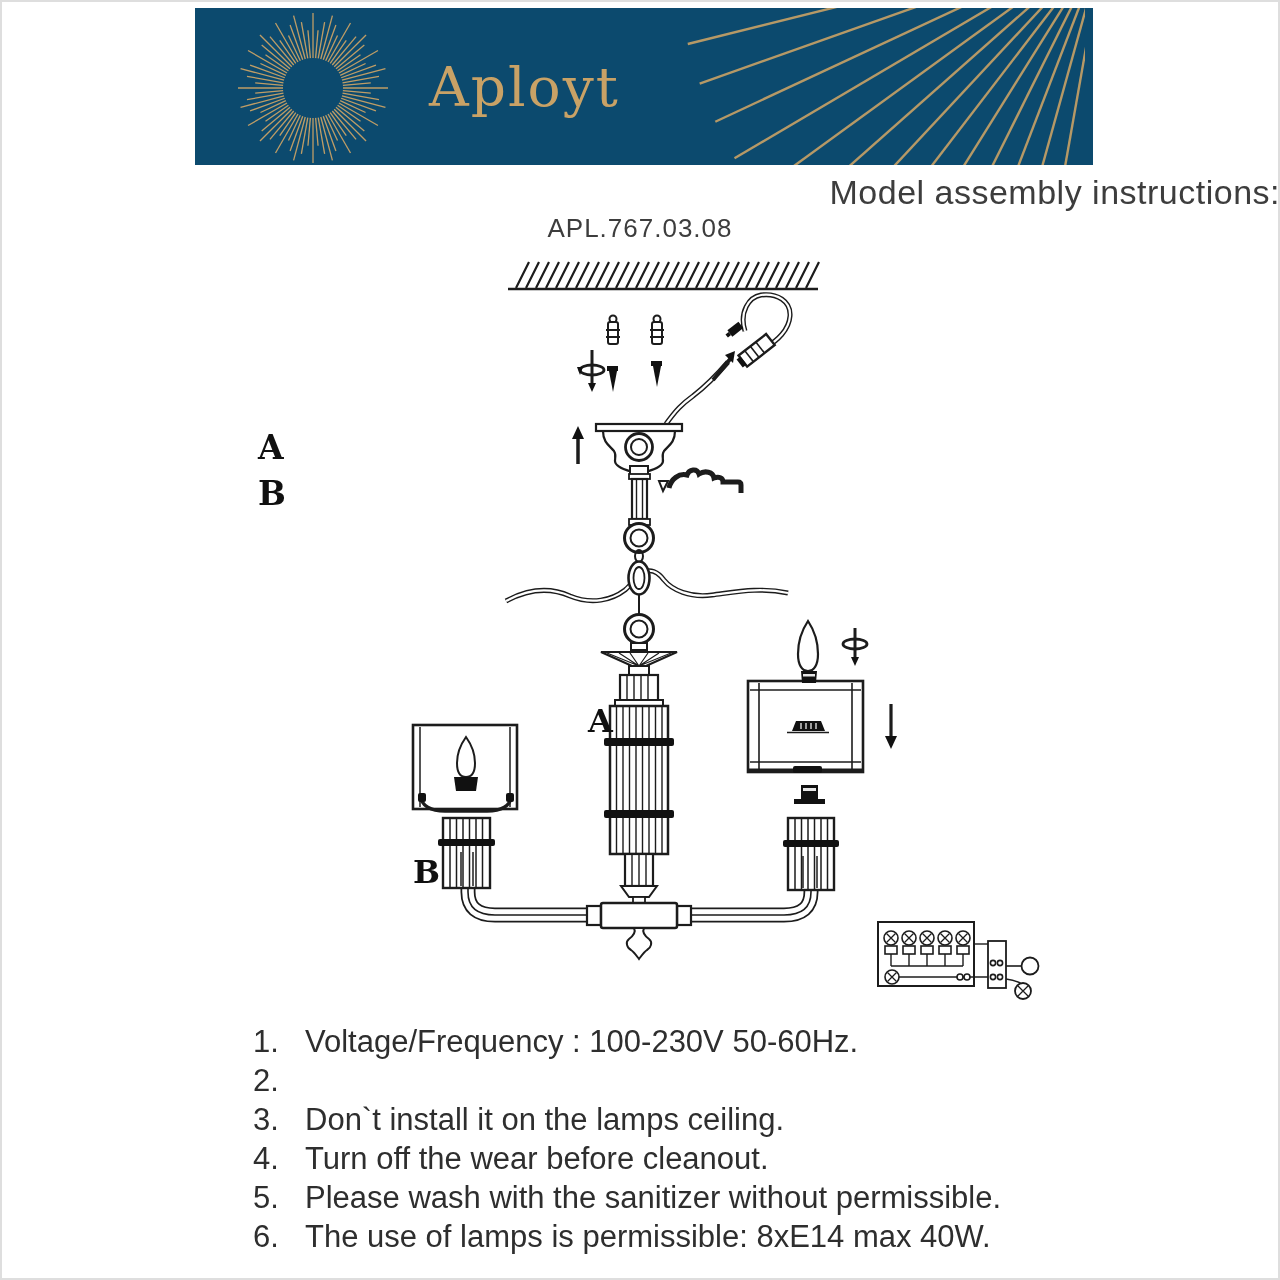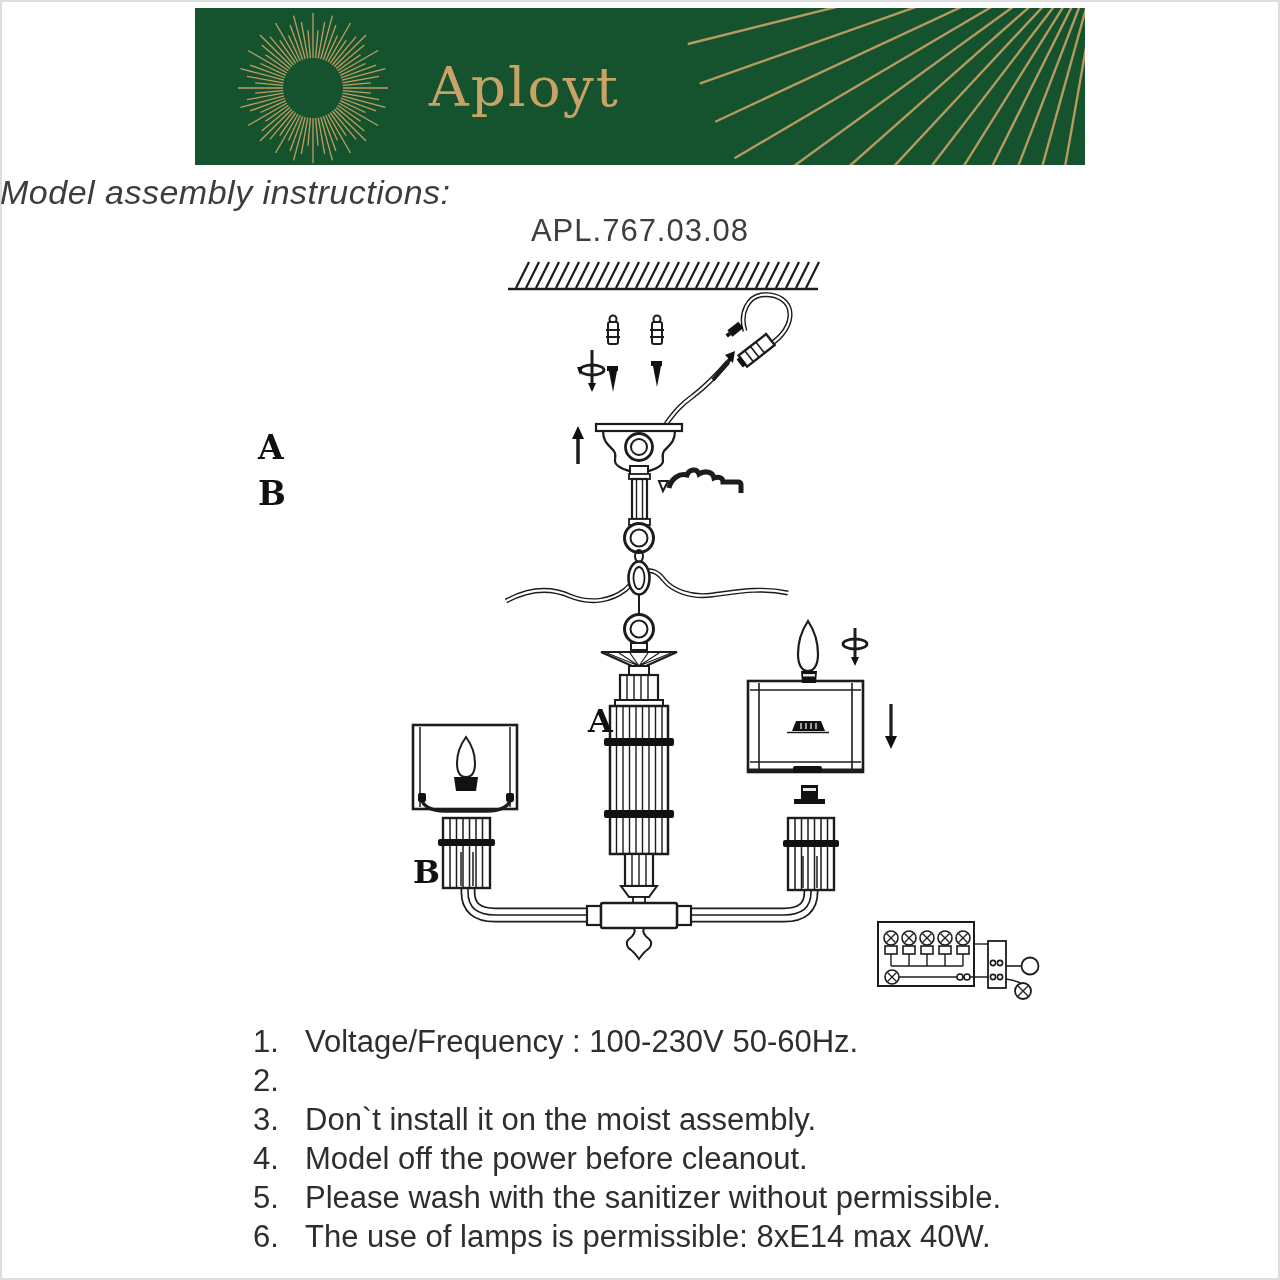--- a/index.html
+++ b/index.html
@@ -9,37 +9,37 @@
     font-family:"Liberation Sans", sans-serif;
     overflow:hidden;
   }
   .page {
     position:absolute; inset:0; background:#ffffff;
     box-shadow: inset 0 0 0 2px #dedede;
   }
   
   .banner {
     position:absolute; left:195px; top:8px; width:890px; height:157px;
-    background:#14532d; overflow:hidden;
+    background:#0c4a6e; overflow:hidden;padding-left:8px;
   }
   .banner svg { position:absolute; left:0; top:0; }
   .brand-name {
     position:absolute; left:234px; top:52px;
     font-family:"DejaVu Serif", serif;
     font-weight:400; font-size:55px; line-height:55px;
     color:#c9a266; letter-spacing:2px;
   }
   
   .title-heading {
     position:absolute; top:173px; left:0; width:1280px;
-    text-align:left; font-size:34px; color:#3d3d3d; letter-spacing:0.5px;font-style:italic;
+    text-align:right; font-size:34px; color:#3d3d3d; letter-spacing:0.5px;
   }
   .title-model {
     position:absolute; top:213px; left:0; width:1280px;
-    text-align:center; font-size:31px; color:#3d3d3d; letter-spacing:1px;
+    text-align:center; font-size:26px; color:#3d3d3d; letter-spacing:1px;
   }
   
   .parts {
     position:absolute; left:258px; top:428px;
     font-family:"DejaVu Serif", serif; font-weight:700;
     font-size:33px; color:#101010;
   }
   .parts .row { display:flex; height:46px; align-items:flex-start; }
   .parts .key { width:38px; }
   
@@ -392,25 +392,25 @@
   <div class="instructions">
     <div class="row">
       <span class="num">1.</span>
       <span class="text">Voltage/Frequency : 100-230V 50-60Hz.</span>
     </div>
     <div class="row">
       <span class="num">2.</span>
     </div>
     <div class="row">
       <span class="num">3.</span>
-      <span class="text">Don`t install it on the moist assembly.</span>
+      <span class="text">Don`t install it on the lamps ceiling.</span>
     </div>
     <div class="row">
       <span class="num">4.</span>
-      <span class="text">Model off the power before cleanout.</span>
+      <span class="text">Turn off the wear before cleanout.</span>
     </div>
     <div class="row">
       <span class="num">5.</span>
       <span class="text">Please wash with the sanitizer without permissible.</span>
     </div>
     <div class="row">
       <span class="num">6.</span>
       <span class="text">The use of lamps is permissible: 8xE14 max 40W.</span>
     </div>
   </div>

